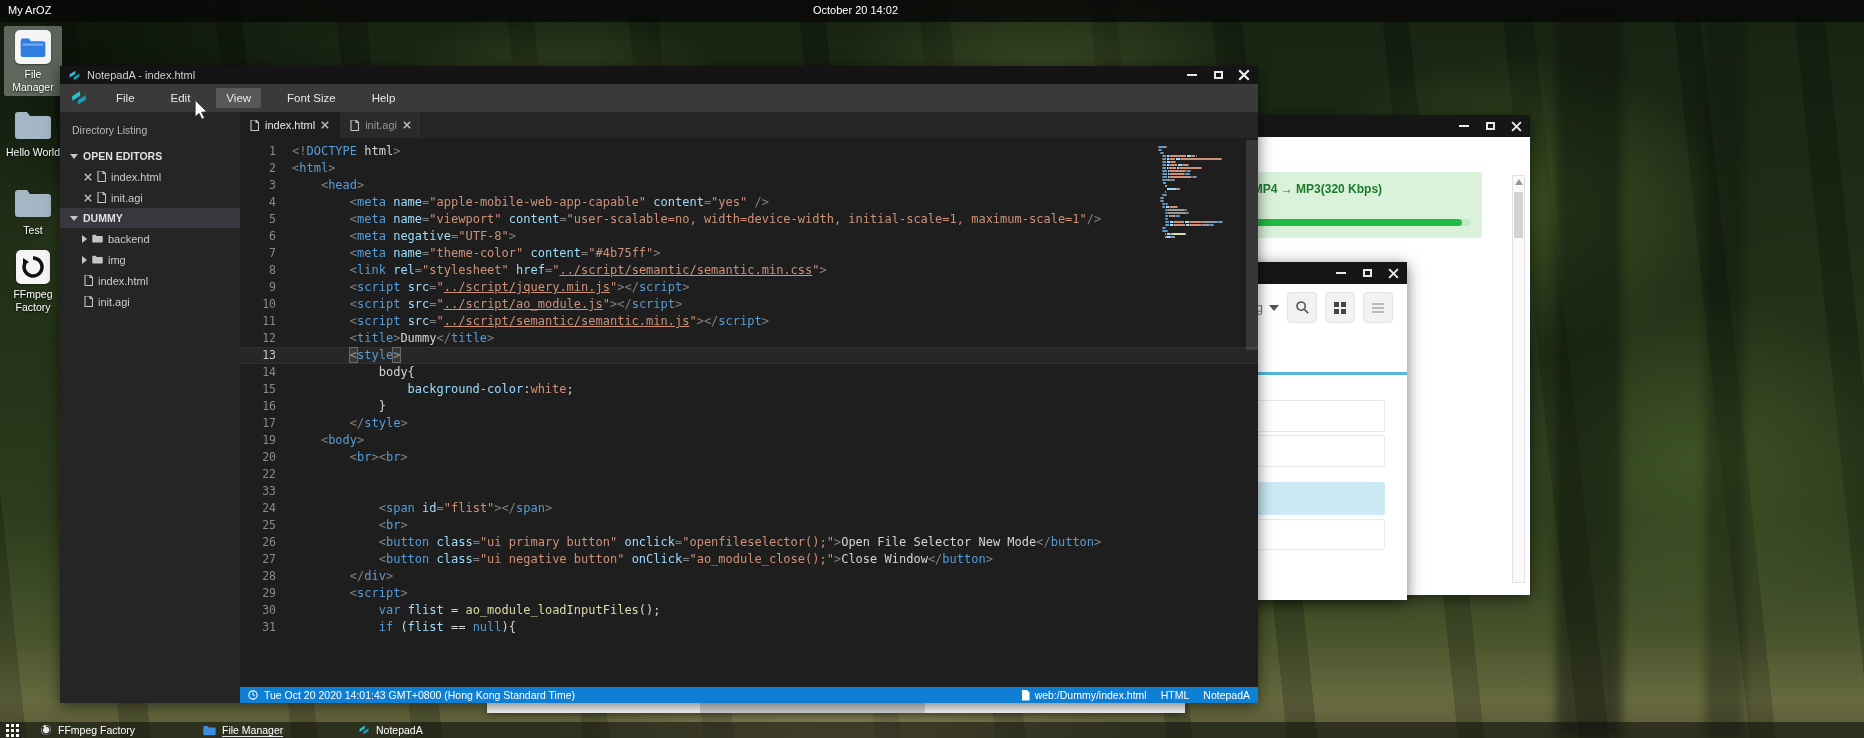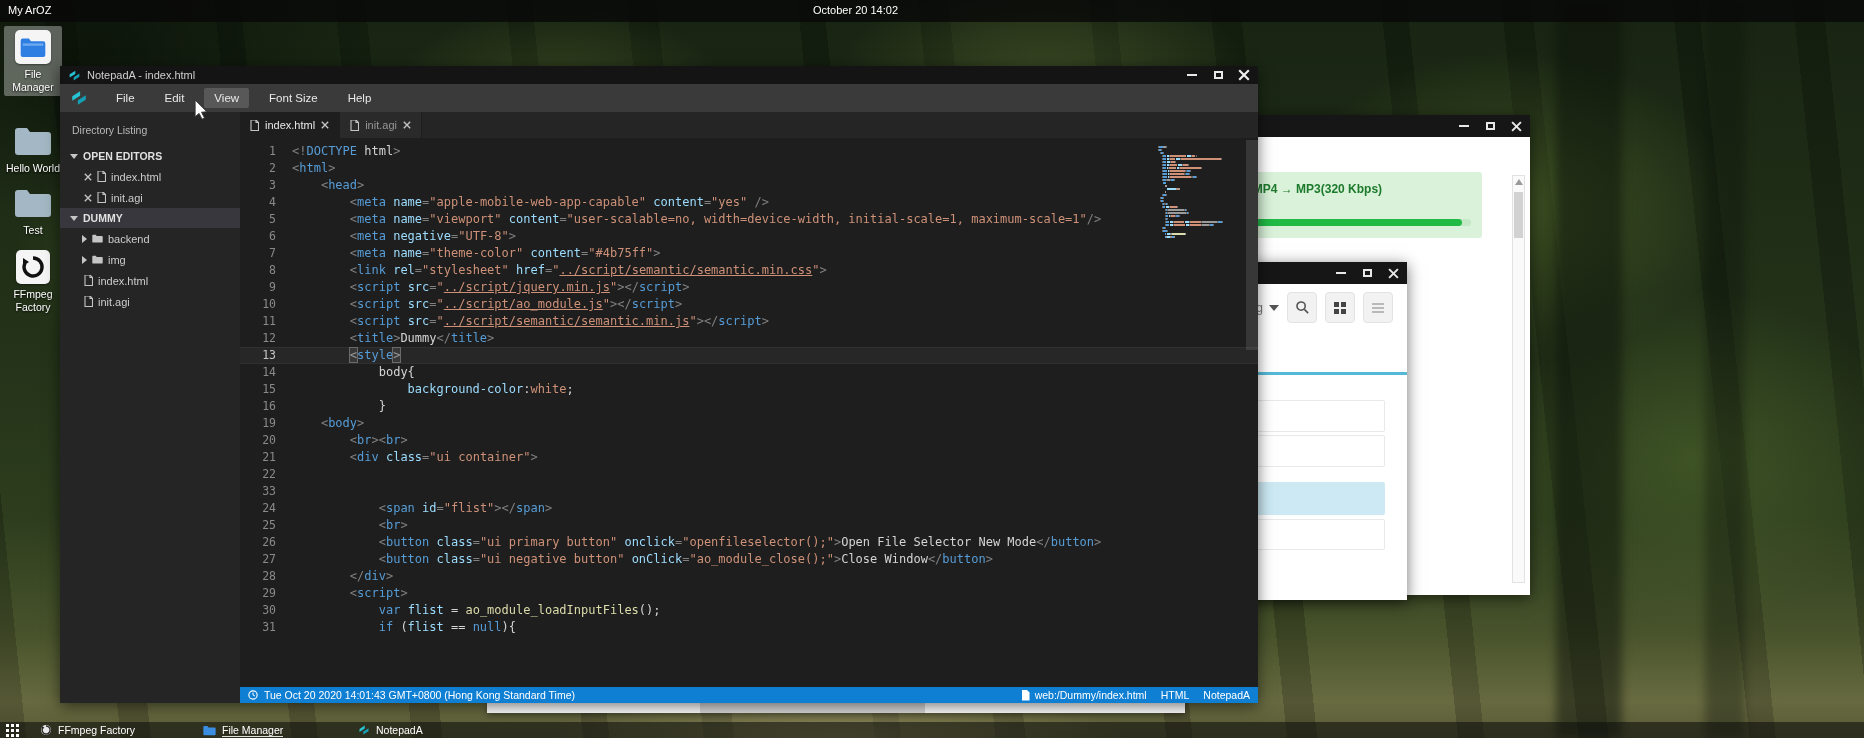--- a/index.html
+++ b/index.html
@@ -126,21 +126,21 @@
         <div class="dic-img">
           <span class="tile">
             <svg width="26" height="21" viewBox="0 0 38 30">
               <path d="M1 5 Q1 2 4 2 L13 2 L16 6 L34 6 Q37 6 37 9 L37 26 Q37 29 34 29 L4 29 Q1 29 1 26 Z" fill="#2f7fe3"></path>
               <rect x="4" y="9" width="30" height="3.5" fill="#6fa9ef"></rect>
             </svg>
           </span>
         </div>
         <div>File Manager</div>
       </div>
-      <div class="dicon" style="top: 120px;">
+      <div class="dicon" style="top: 104px;">
         <div class="dic-img">
           <svg class="folder-svg" width="38" height="30" viewBox="0 0 38 30">
             <path d="M1 5 Q1 2 4 2 L13 2 L16 6 L34 6 Q37 6 37 9 L37 26 Q37 29 34 29 L4 29 Q1 29 1 26 Z" fill="#a3b8c4"></path>
           </svg>
         </div>
         <div>Hello World</div>
       </div>
       <div class="dicon" style="top: 182px;">
         <div class="dic-img">
           <svg class="folder-svg" width="38" height="30" viewBox="0 0 38 30">
@@ -269,21 +269,21 @@
               <path d="M1 1 L9 9 M9 1 L1 9" stroke="#f0f0f0" stroke-width="1.8"></path>
             </svg>
         </span>
       </div>
     </div>
     <div id="np-menubar">
       <svg width="18" height="18" viewBox="0 0 16 16" style="margin-right:14px">
           <path d="M2 6.5 L9 2 L9 6 L2 10.5 Z" fill="#27c3d4"></path>
           <path d="M7 10 L14 5.5 L14 9.5 L7 14 Z" fill="#169fb4"></path>
         </svg>
-      <span id="np-menus" style="display: inline-flex; gap: 10px;">
+      <span id="np-menus" style="display: inline-flex; gap: 16px;">
           <span class="menu-item">File</span>
           <span class="menu-item">Edit</span>
           <span class="menu-item active">View</span>
           <span class="menu-item">Font Size</span>
           <span class="menu-item">Help</span>
         </span>
     </div>
     <div id="np-main">
       <div id="np-sidebar">
         <div class="sb-header">Directory Listing</div>
@@ -379,23 +379,23 @@
             <div class="code-line"><span class="ln">7</span><span><span class="cw">        </span><span class="cp">&lt;</span><span class="ct">meta</span><span class="cw"> </span><span class="ca">name</span><span class="cp">=</span><span class="cs">"theme-color"</span><span class="cw"> </span><span class="ca">content</span><span class="cp">=</span><span class="cs">"#4b75ff"</span><span class="cp">&gt;</span></span></div>
             <div class="code-line"><span class="ln">8</span><span><span class="cw">        </span><span class="cp">&lt;</span><span class="ct">link</span><span class="cw"> </span><span class="ca">rel</span><span class="cp">=</span><span class="cs">"stylesheet"</span><span class="cw"> </span><span class="ca">href</span><span class="cp">=</span><span class="cs">"</span><span class="cu">../script/semantic/semantic.min.css</span><span class="cs">"</span><span class="cp">&gt;</span></span></div>
             <div class="code-line"><span class="ln">9</span><span><span class="cw">        </span><span class="cp">&lt;</span><span class="ct">script</span><span class="cw"> </span><span class="ca">src</span><span class="cp">=</span><span class="cs">"</span><span class="cu">../script/jquery.min.js</span><span class="cs">"</span><span class="cp">&gt;&lt;/</span><span class="ct">script</span><span class="cp">&gt;</span></span></div>
             <div class="code-line"><span class="ln">10</span><span><span class="cw">        </span><span class="cp">&lt;</span><span class="ct">script</span><span class="cw"> </span><span class="ca">src</span><span class="cp">=</span><span class="cs">"</span><span class="cu">../script/ao_module.js</span><span class="cs">"</span><span class="cp">&gt;&lt;/</span><span class="ct">script</span><span class="cp">&gt;</span></span></div>
             <div class="code-line"><span class="ln">11</span><span><span class="cw">        </span><span class="cp">&lt;</span><span class="ct">script</span><span class="cw"> </span><span class="ca">src</span><span class="cp">=</span><span class="cs">"</span><span class="cu">../script/semantic/semantic.min.js</span><span class="cs">"</span><span class="cp">&gt;&lt;/</span><span class="ct">script</span><span class="cp">&gt;</span></span></div>
             <div class="code-line"><span class="ln">12</span><span><span class="cw">        </span><span class="cp">&lt;</span><span class="ct">title</span><span class="cp">&gt;</span><span class="cw">Dummy</span><span class="cp">&lt;/</span><span class="ct">title</span><span class="cp">&gt;</span></span></div>
             <div class="code-line current"><span class="ln">13</span><span><span class="cw">        </span><span class="cpb">&lt;</span><span class="ct">style</span><span class="cpb">&gt;</span></span></div>
             <div class="code-line"><span class="ln">14</span><span><span class="cw">            </span><span class="cw">body{</span></span></div>
             <div class="code-line"><span class="ln">15</span><span><span class="cw">                </span><span class="ca">background-color</span><span class="cw">:</span><span class="cs">white</span><span class="cw">;</span></span></div>
             <div class="code-line"><span class="ln">16</span><span><span class="cw">            </span><span class="cw">}</span></span></div>
+            <div class="code-line"><span class="ln">17</span><span><span class="cw">        </span><span class="cp">&lt;/</span><span class="ct">style</span><span class="cp">&gt;</span></span></div>
             <div class="code-line"><span class="ln">19</span><span><span class="cw">    </span><span class="cp">&lt;</span><span class="ct">body</span><span class="cp">&gt;</span></span></div>
             <div class="code-line"><span class="ln">20</span><span><span class="cw">        </span><span class="cp">&lt;</span><span class="ct">br</span><span class="cp">&gt;&lt;</span><span class="ct">br</span><span class="cp">&gt;</span></span></div>
-            <div class="code-line"><span class="ln">21</span><span><span class="cw">        </span><span class="cp">&lt;</span><span class="ct">div</span><span class="cw"> </span><span class="ca">class</span><span class="cp">=</span><span class="cs">"ui container"</span><span class="cp">&gt;</span></span></div>
             <div class="code-line"><span class="ln">22</span></div>
             <div class="code-line"><span class="ln">33</span></div>
             <div class="code-line"><span class="ln">24</span><span><span class="cw">            </span><span class="cp">&lt;</span><span class="ct">span</span><span class="cw"> </span><span class="ca">id</span><span class="cp">=</span><span class="cs">"flist"</span><span class="cp">&gt;&lt;/</span><span class="ct">span</span><span class="cp">&gt;</span></span></div>
             <div class="code-line"><span class="ln">25</span><span><span class="cw">            </span><span class="cp">&lt;</span><span class="ct">br</span><span class="cp">&gt;</span></span></div>
             <div class="code-line"><span class="ln">26</span><span><span class="cw">            </span><span class="cp">&lt;</span><span class="ct">button</span><span class="cw"> </span><span class="ca">class</span><span class="cp">=</span><span class="cs">"ui primary button"</span><span class="cw"> </span><span class="ca">onclick</span><span class="cp">=</span><span class="cs">"openfileselector();"</span><span class="cp">&gt;</span><span class="cw">Open File Selector New Mode</span><span class="cp">&lt;/</span><span class="ct">button</span><span class="cp">&gt;</span></span></div>
             <div class="code-line"><span class="ln">27</span><span><span class="cw">            </span><span class="cp">&lt;</span><span class="ct">button</span><span class="cw"> </span><span class="ca">class</span><span class="cp">=</span><span class="cs">"ui negative button"</span><span class="cw"> </span><span class="ca">onClick</span><span class="cp">=</span><span class="cs">"ao_module_close();"</span><span class="cp">&gt;</span><span class="cw">Close Window</span><span class="cp">&lt;/</span><span class="ct">button</span><span class="cp">&gt;</span></span></div>
             <div class="code-line"><span class="ln">28</span><span><span class="cw">        </span><span class="cp">&lt;/</span><span class="ct">div</span><span class="cp">&gt;</span></span></div>
             <div class="code-line"><span class="ln">29</span><span><span class="cw">        </span><span class="cp">&lt;</span><span class="ct">script</span><span class="cp">&gt;</span></span></div>
             <div class="code-line"><span class="ln">30</span><span><span class="cw">            </span><span class="ck">var</span><span class="cw"> </span><span class="cv">flist</span><span class="cw"> = </span><span class="cf">ao_module_loadInputFiles</span><span class="cw">();</span></span></div>
             <div class="code-line"><span class="ln">31</span><span><span class="cw">            </span><span class="ck">if</span><span class="cw"> (</span><span class="cv">flist</span><span class="cw"> == </span><span class="ck">null</span><span class="cw">){</span></span></div>

